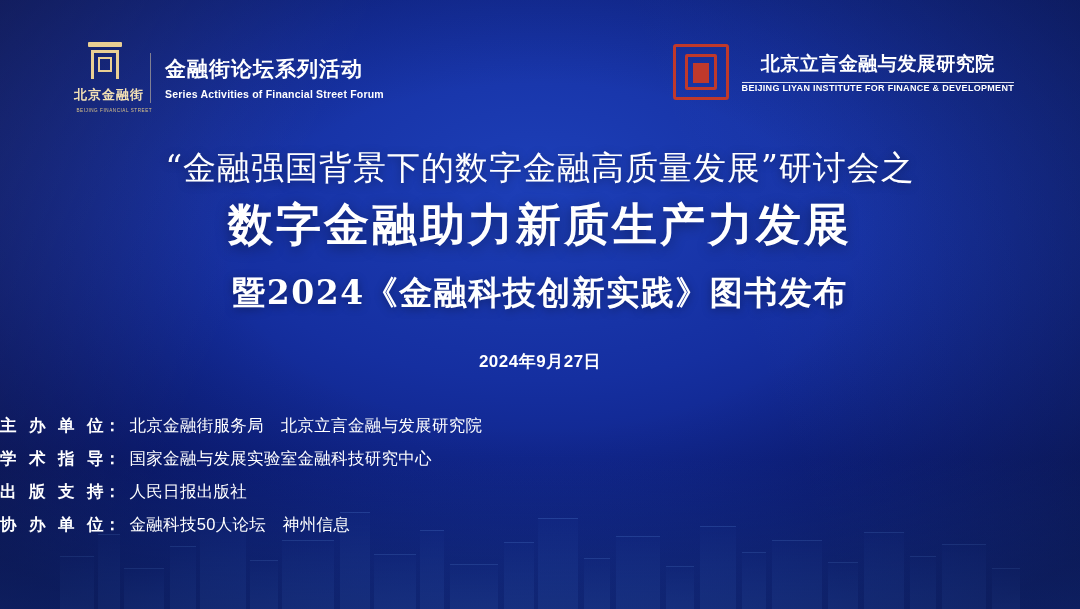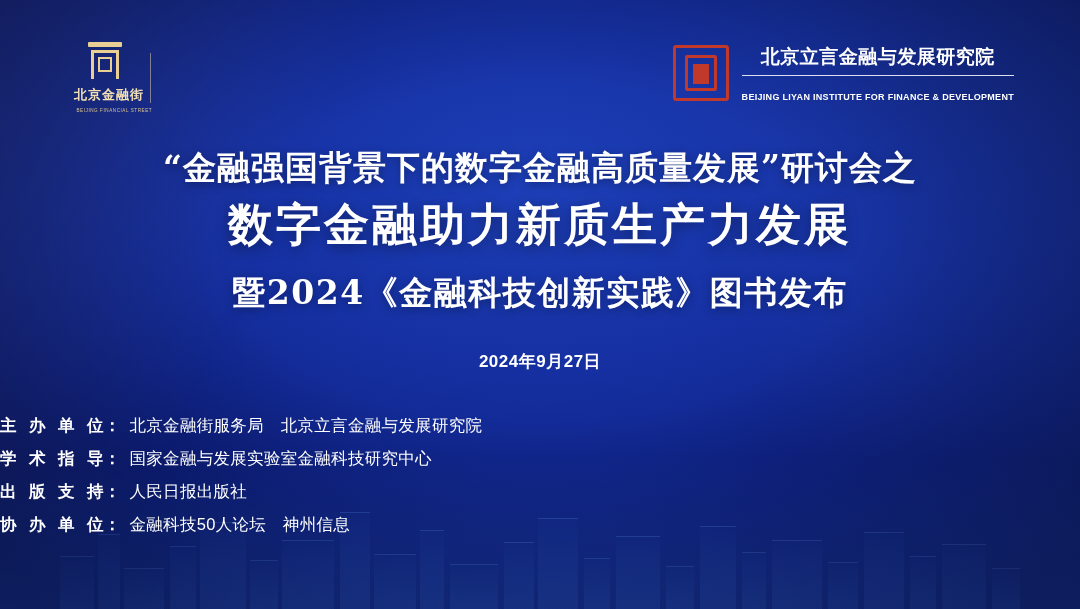--- a/index.html
+++ b/index.html
@@ -176,37 +176,37 @@
     letter-spacing: 0.5px;
     white-space: nowrap;
     text-align: center;
   }
   .litan-txt .en {
     font-size: 9px;
     font-weight: bold;
     color: #ffffff;
     letter-spacing: 0.3px;
     margin-top: 5px;
-    padding-top: 16px;
+    padding-top: 0;
     border-top: 1px solid rgba(255,255,255,0.85);
     white-space: nowrap;
   }
 
   
   .titles {
     position: absolute;
     top: 146px;
     left: 0;
     right: 0;
     text-align: center;
   }
   .title-1 {
     font-family: "DejaVu Serif", "Liberation Serif", serif;
     font-size: 33px;
-    font-weight: bold;
+    font-weight: normal;
     color: #ffffff;
     letter-spacing: 1px;
     text-shadow: 0 2px 10px rgba(0,0,0,0.35);
   }
   .title-2 {
     font-family: "DejaVu Serif", "Liberation Serif", serif;
     font-size: 45px;
     font-weight: bold;
     color: #ffffff;
     letter-spacing: 3px;
@@ -307,20 +307,24 @@
       <div class="bfs-mark">
         <div class="bfs-glyph">
           <div class="top-bar"></div>
           <div class="box"></div>
           <div class="inner"></div>
         </div>
         <div class="bfs-cn">北京金融街</div>
         <div class="bfs-en">BEIJING FINANCIAL STREET</div>
       </div>
       <div class="divider-v"></div>
+      <div class="forum-txt">
+        <div class="cn">金融街论坛系列活动</div>
+        <div class="en">Series Activities of Financial Street Forum</div>
+      </div>
     </div>
 
     <div class="logo-right">
       <div class="seal"></div>
       <div class="litan-txt">
         <div class="cn">北京立言金融与发展研究院</div>
         <div class="en">BEIJING LIYAN INSTITUTE FOR FINANCE &amp; DEVELOPMENT</div>
       </div>
     </div>
   </div>

